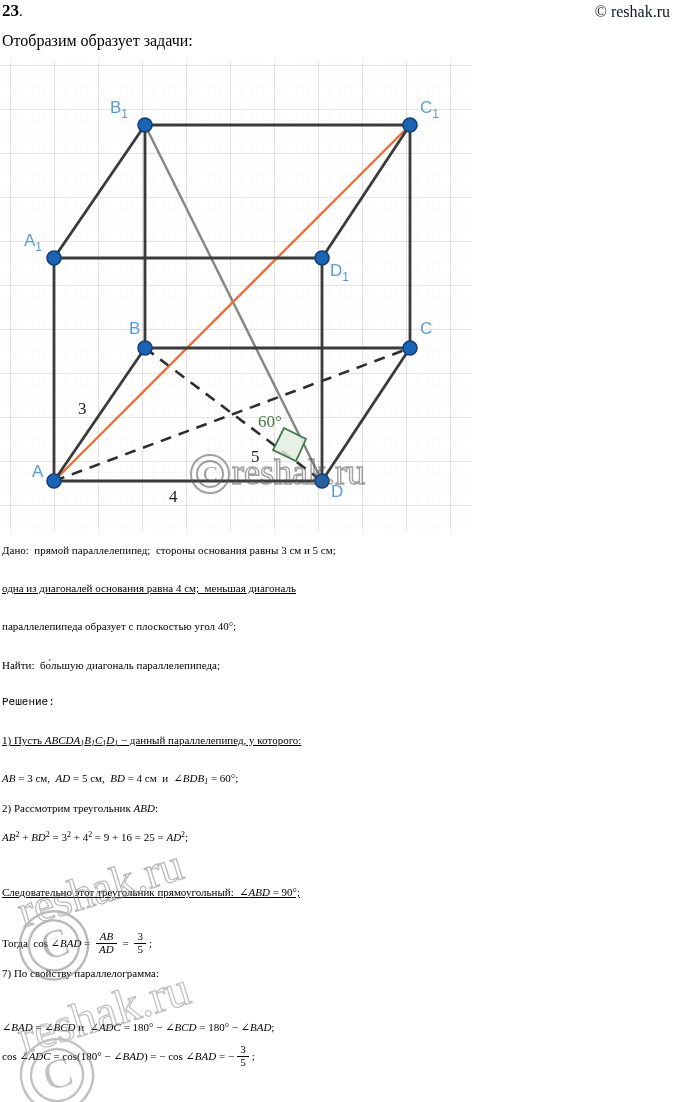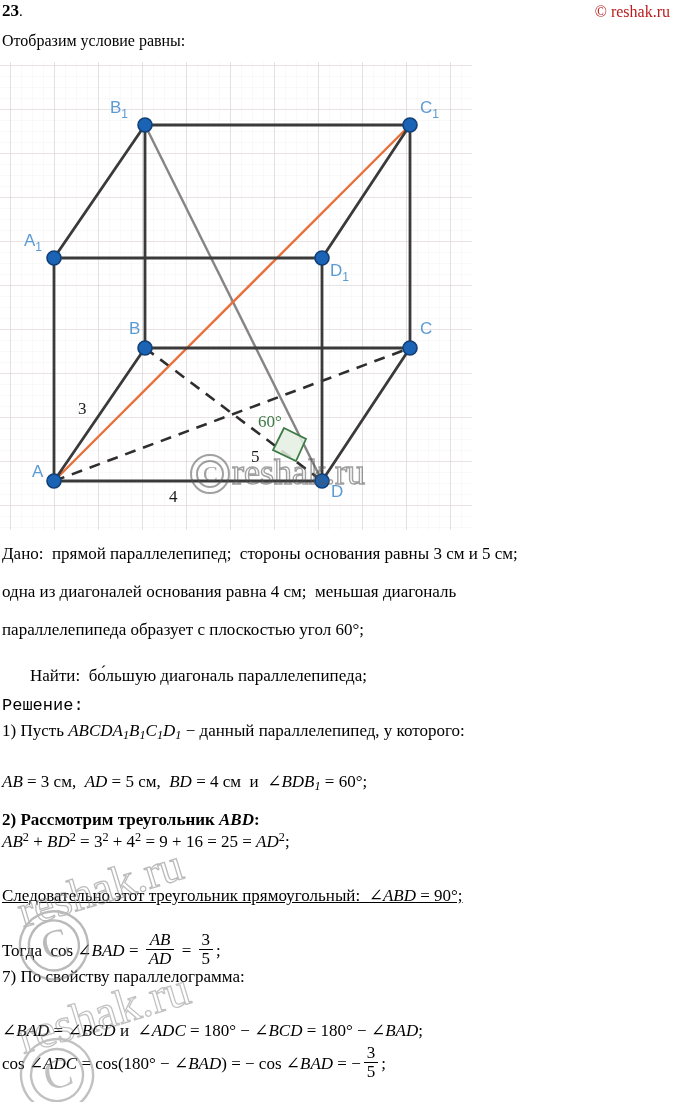--- a/index.html
+++ b/index.html
@@ -25,21 +25,21 @@
     font-weight: bold;
     letter-spacing: 0px;
   }
   .task-number .dot { font-weight: normal; font-size: 15px; }
 
   .watermark-top {
     position: absolute;
     right: 6px;
     top: 3px;
     font-size: 16px;
-    color: #b91c1c;
+    color: #0f172a;
     font-family: "Liberation Serif", "DejaVu Serif", serif;
   }
 
   .intro-line {
     position: absolute;
     left: 2px;
     top: 32px;
     font-size: 16px;
   }
 
@@ -59,21 +59,21 @@
   .text-block {
     position: absolute;
     left: 0px;
     top: 540px;
     width: 676px;
   }
   .line {
     position: absolute;
     left: 2px;
     white-space: nowrap;
-    font-size: 17px;
+    font-size: 11px;
     line-height: 1;
   }
   .it { font-style: italic; }
   .sub {
     font-size: 0.72em;
     vertical-align: -0.28em;
     font-style: italic;
   }
   .sup {
     font-size: 0.72em;
@@ -95,21 +95,21 @@
 </style>
 </head>
 <body>
 
 <div class="task-number">
   <span>23</span><span class="dot">.</span>
 </div>
 
 <div class="watermark-top">© reshak.ru</div>
 
-<div class="intro-line">Отобразим условие равны:</div>
+<div class="intro-line">Отобразим образует задачи:</div>
 
 <div class="figure">
   <svg width="472" height="468" viewBox="0 0 472 468" xmlns="http://www.w3.org/2000/svg">
     <defs>
       <pattern id="gridMinor" width="11" height="11" patternUnits="userSpaceOnUse">
         <path d="M 11 0 L 0 0 0 11" fill="none" stroke="#efeaea" stroke-width="0.6"></path>
       </pattern>
       <pattern id="gridMajor" width="44" height="44" patternUnits="userSpaceOnUse" patternTransform="translate(10,3)">
         <rect width="44" height="44" fill="url(#gridMinor)"></rect>
         <path d="M 44 0 L 0 0 0 44" fill="none" stroke="#d6cccc" stroke-width="1.1"></path>
@@ -194,27 +194,27 @@
       <circle cx="14" cy="14" r="19" fill="none" stroke="#555" stroke-width="2"></circle>
       <circle cx="14" cy="14" r="13" fill="none" stroke="#555" stroke-width="2"></circle>
       <text x="7" y="21" font-family="Liberation Serif, serif" font-size="22" fill="#555">C</text>
       <text x="36" y="24" font-family="Liberation Serif, serif" font-size="36" fill="none" stroke="#555" stroke-width="1.4">reshak.ru</text>
     </g>
   </svg>
 </div>
 
 <div class="text-block">
   <div class="line" style="top: 5px;">Дано:&nbsp; прямой параллелепипед;&nbsp; стороны основания равны 3 см и 5 см;</div>
-  <div class="line" style="top: 43px;">одна из диагоналей основания равна 4 см;&nbsp; меньшая диагональ</div>
-  <div class="line" style="top: 81px;">параллелепипеда образует с плоскостью угол 60°;</div>
-  <div class="line" style="top: 127px; margin-left: 28px;">Найти:&nbsp; бо́льшую диагональ параллелепипеда;</div>
+  <div class="line" style="top: 43px; text-decoration: underline;">одна из диагоналей основания равна 4 см;&nbsp; меньшая диагональ</div>
+  <div class="line" style="top: 81px;">параллелепипеда образует с плоскостью угол 40°;</div>
+  <div class="line" style="top: 120px;">Найти:&nbsp; бо́льшую диагональ параллелепипеда;</div>
   <div class="line" style="top: 157px; font-family: Liberation Mono, monospace;">Решение:</div>
-  <div class="line" style="top: 182px;">1) Пусть <span class="it">ABCDA</span><span class="sub">1</span><span class="it">B</span><span class="sub">1</span><span class="it">C</span><span class="sub">1</span><span class="it">D</span><span class="sub">1</span> − данный параллелепипед, у которого:</div>
+  <div class="line" style="top: 195px; text-decoration: underline;">1) Пусть <span class="it">ABCDA</span><span class="sub">1</span><span class="it">B</span><span class="sub">1</span><span class="it">C</span><span class="sub">1</span><span class="it">D</span><span class="sub">1</span> − данный параллелепипед, у которого:</div>
   <div class="line" style="top: 233px; text-align: center;"><span class="it">AB</span> = 3 см,&nbsp; <span class="it">AD</span> = 5 см,&nbsp; <span class="it">BD</span> = 4 см&nbsp; и&nbsp; ∠<span class="it">BDB</span><span class="sub">1</span> = 60°;</div>
-  <div class="line" style="top: 271px; font-weight: bold;">2) Рассмотрим треугольник <span class="it">ABD</span>:</div>
+  <div class="line" style="top: 263px;">2) Рассмотрим треугольник <span class="it">ABD</span>:</div>
   <div class="line" style="top: 291px;"><span class="it">AB</span><span class="sup">2</span> + <span class="it">BD</span><span class="sup">2</span> = 3<span class="sup">2</span> + 4<span class="sup">2</span> = 9 + 16 = 25 = <span class="it">AD</span><span class="sup">2</span>;</div>
   <div class="line" style="top: 347px; text-decoration: underline;">Следовательно этот треугольник прямоугольный:&nbsp; ∠<span class="it">ABD</span> = 90°;</div>
   <div class="line" style="top: 391px;">Тогда&nbsp; cos ∠<span class="it">BAD</span> = <span class="frac"><span class="num it">AB</span><span class="den it">AD</span></span> = <span class="frac"><span class="num">3</span><span class="den">5</span></span>;</div>
   <div class="line" style="top: 428px;">7) По свойству параллелограмма:</div>
   <div class="line" style="top: 482px;">∠<span class="it">BAD</span> = ∠<span class="it">BCD</span> и&nbsp; ∠<span class="it">ADC</span> = 180° − ∠<span class="it">BCD</span> = 180° − ∠<span class="it">BAD</span>;</div>
   <div class="line" style="top: 504px;">cos ∠<span class="it">ADC</span> = cos(180° − ∠<span class="it">BAD</span>) = − cos ∠<span class="it">BAD</span> = −<span class="frac"><span class="num">3</span><span class="den">5</span></span>;</div>
 </div>
 
 <div style="position:absolute;left:6px;top:848px;transform:rotate(-17deg);pointer-events:none;opacity:0.5;">
   <svg width="300" height="120" xmlns="http://www.w3.org/2000/svg">

